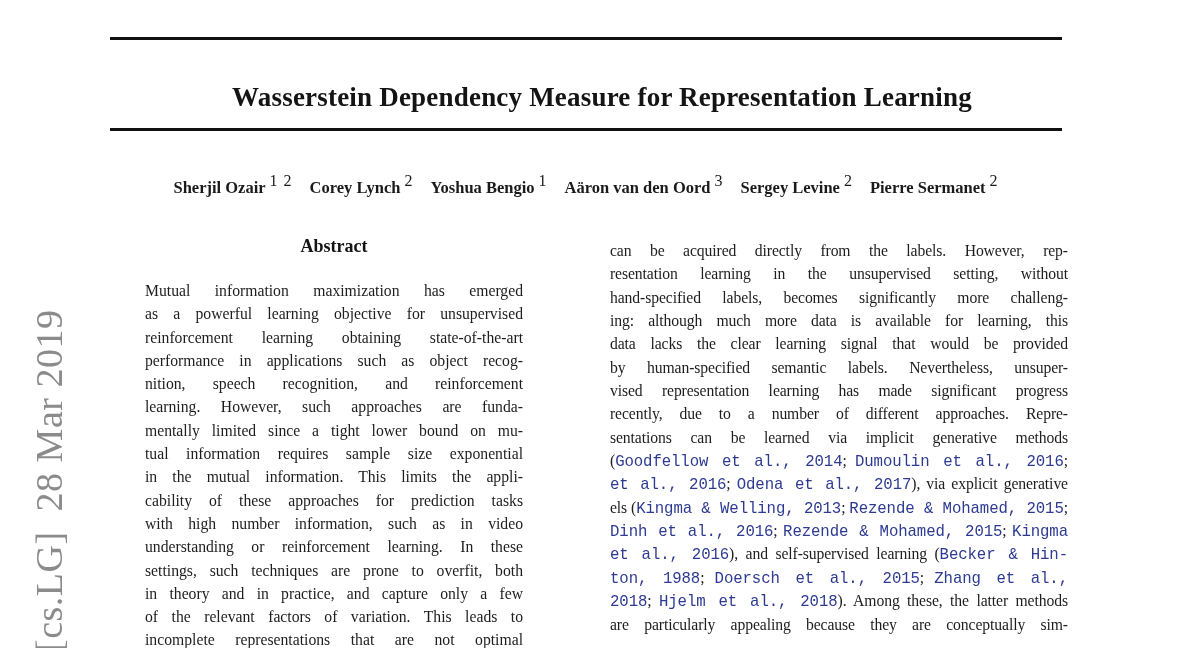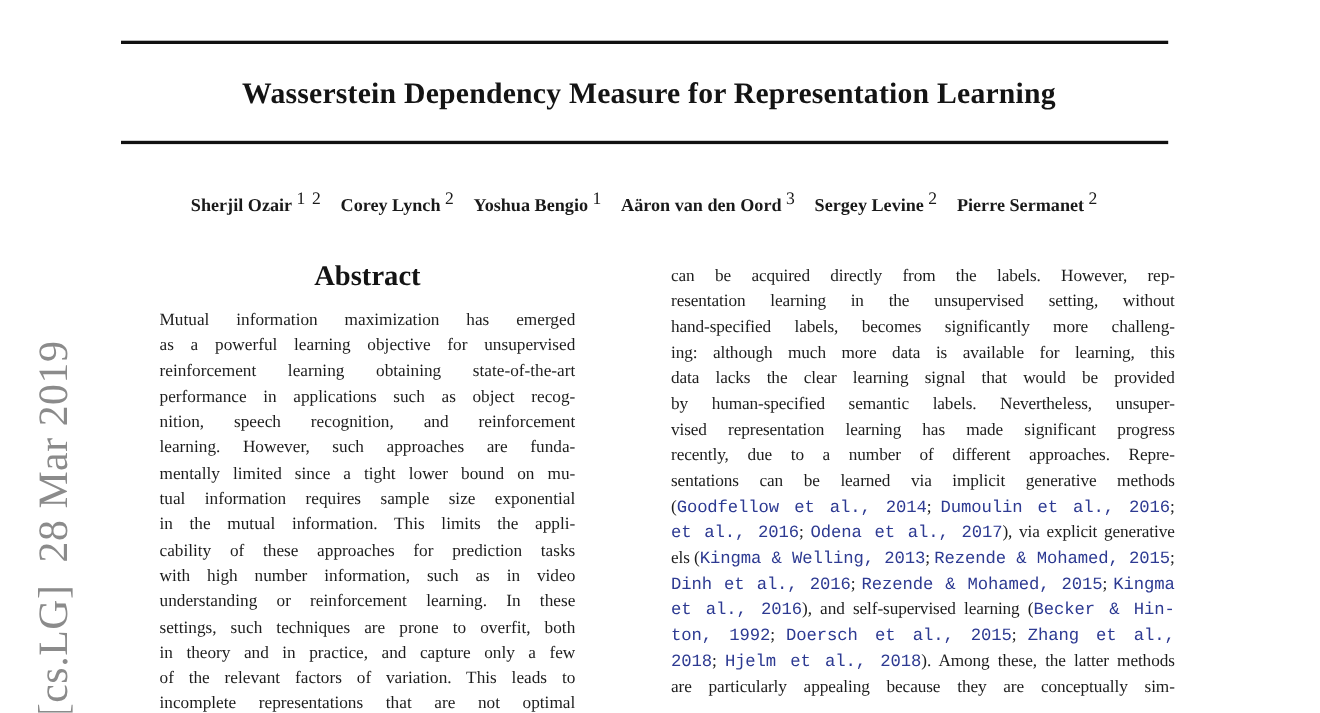--- a/index.html
+++ b/index.html
@@ -19,21 +19,21 @@
     height: 2.5px;
     background: #111111;
   }
   .rule-top { top: 37px; }
   .rule-title { top: 128px; }
   .title {
     position: absolute;
     left: 110px;
     top: 66px;
     width: 952px;
-    margin: 4px;
+    margin: 16px;
     text-align: center;
     font-size: 27px;
     font-weight: bold;
     letter-spacing: 0.2px;
     color: #141414;
   }
   .authors {
     position: absolute;
     left: 110px;
     top: 172px;
@@ -51,21 +51,21 @@
     font-weight: normal;
     margin-left: 4px;
     letter-spacing: 1px;
   }
   .abstract-heading {
     position: absolute;
     left: 145px;
     top: 236px;
     width: 378px;
     text-align: center;
-    font-size: 26px;
+    font-size: 18px;
     font-weight: bold;
     color: #141414;
   }
   .col {
     position: absolute;
     font-size: 15.7px;
     color: #1d1d1d;
   }
   .col-left {
     left: 145px;
@@ -144,17 +144,17 @@
       <div class="jline"><span>data lacks the clear learning signal that would be provided</span></div>
       <div class="jline"><span>by human-specified semantic labels. Nevertheless, unsuper-</span></div>
       <div class="jline"><span>vised representation learning has made significant progress</span></div>
       <div class="jline"><span>recently, due to a number of different approaches.  Repre-</span></div>
       <div class="jline"><span>sentations can be learned via implicit generative methods</span></div>
       <div class="jline"><span>(</span><span class="cite">Goodfellow et al., 2014</span><span>; </span><span class="cite">Dumoulin et al., 2016</span><span>; </span><span class="cite">Donahue</span></div>
       <div class="jline"><span class="cite">et al., 2016</span><span>; </span><span class="cite">Odena et al., 2017</span><span>), via explicit generative mod-</span></div>
       <div class="jline"><span>els (</span><span class="cite">Kingma &amp; Welling, 2013</span><span>; </span><span class="cite">Rezende &amp; Mohamed, 2015</span><span>;</span></div>
       <div class="jline"><span class="cite">Dinh et al., 2016</span><span>; </span><span class="cite">Rezende &amp; Mohamed, 2015</span><span>; </span><span class="cite">Kingma</span></div>
       <div class="jline"><span class="cite">et al., 2016</span><span>), and self-supervised learning (</span><span class="cite">Becker &amp; Hin-</span></div>
-      <div class="jline"><span class="cite">ton, 1992</span><span>; </span><span class="cite">Doersch et al., 2015</span><span>; </span><span class="cite">Zhang et al., 2016</span><span>; </span><span class="cite">Do-</span></div>
+      <div class="jline"><span class="cite">ton, 1988</span><span>; </span><span class="cite">Doersch et al., 2015</span><span>; </span><span class="cite">Zhang et al., 2016</span><span>; </span><span class="cite">Do-</span></div>
       <div class="jline"><span class="cite">2018</span><span>; </span><span class="cite">Hjelm et al., 2018</span><span>).  Among these, the latter methods</span></div>
       <div class="jline"><span>are particularly appealing because they are conceptually sim-</span></div>
     </div>
 </div>
 
 </body></html>

